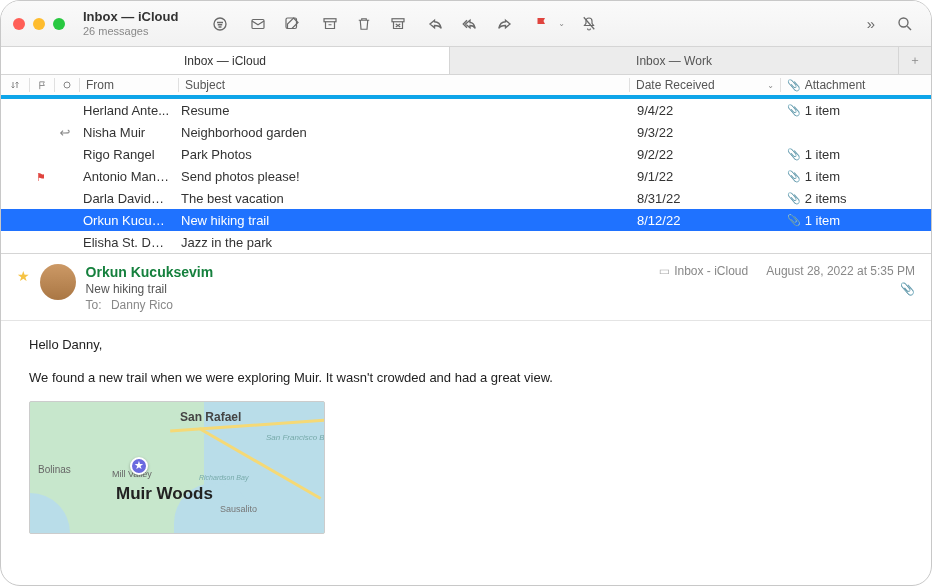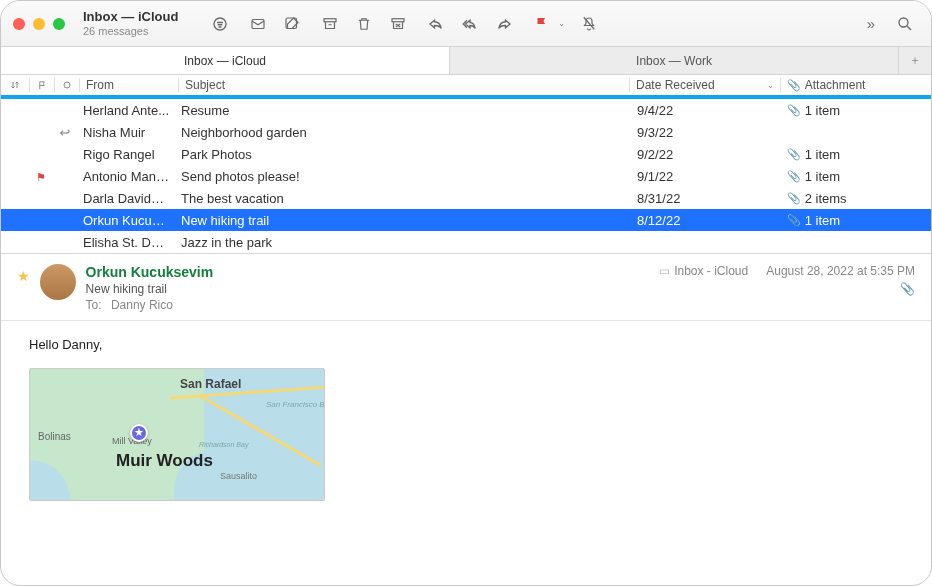--- a/index.html
+++ b/index.html
@@ -435,20 +435,21 @@
             <span>Inbox - iCloud</span>
           </div>
           <div>August 28, 2022 at 5:35 PM</div>
         </div>
         <div class="ph-attach-icon">📎</div>
       </div>
     </div>
 
     <div class="preview-body">
       <p>Hello Danny,</p>
+      <p>We found a new trail when we were exploring Muir. It wasn't crowded and had a great view.</p>
 
       <div class="map">
         <div class="water" style="right:0;top:0;width:120px;height:100%;"></div>
         <div class="water" style="right:70px;bottom:0;width:80px;height:50px;border-radius:40px 40px 0 0;"></div>
         <div class="water" style="left:0;bottom:0;width:40px;height:40px;border-radius:0 40px 0 0;"></div>
         <div class="road" style="top:22px;left:140px;width:160px;transform:rotate(-4deg);"></div>
         <div class="road" style="top:60px;left:160px;width:140px;transform:rotate(30deg);"></div>
         <div class="map-label big" style="top:6px;left:150px;">San Rafael</div>
         <div class="map-label" style="top:60px;left:8px;">Bolinas</div>
         <div class="map-label" style="top:65px;left:82px;font-size:9px;">Mill Valley</div>

